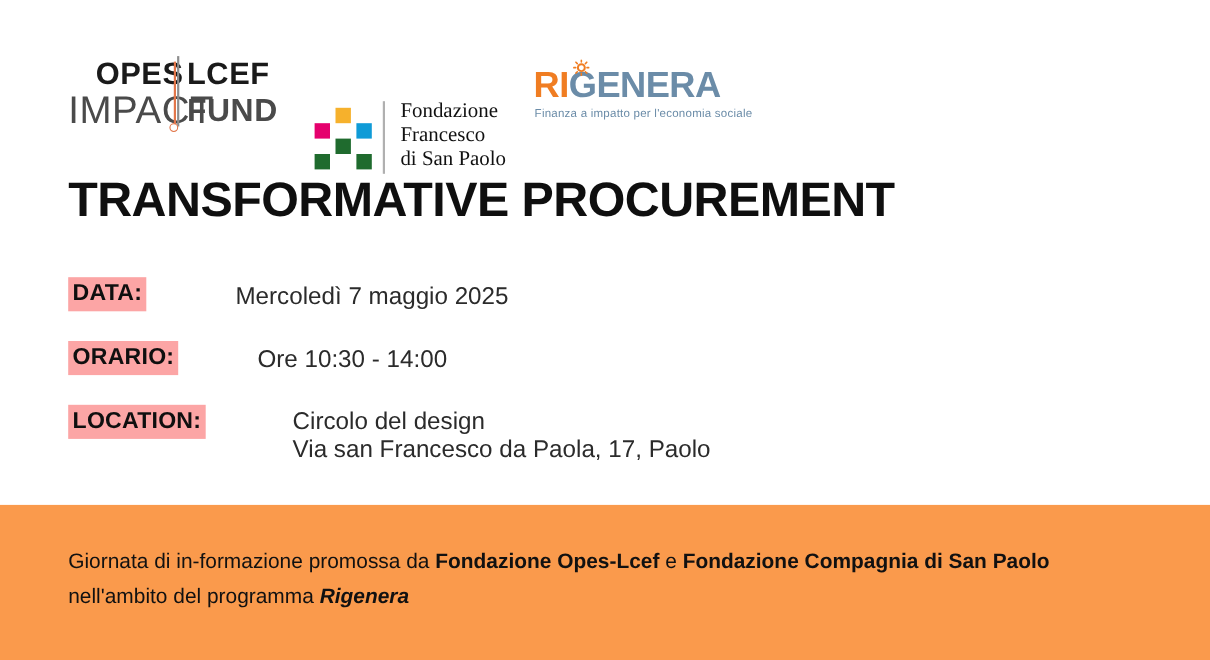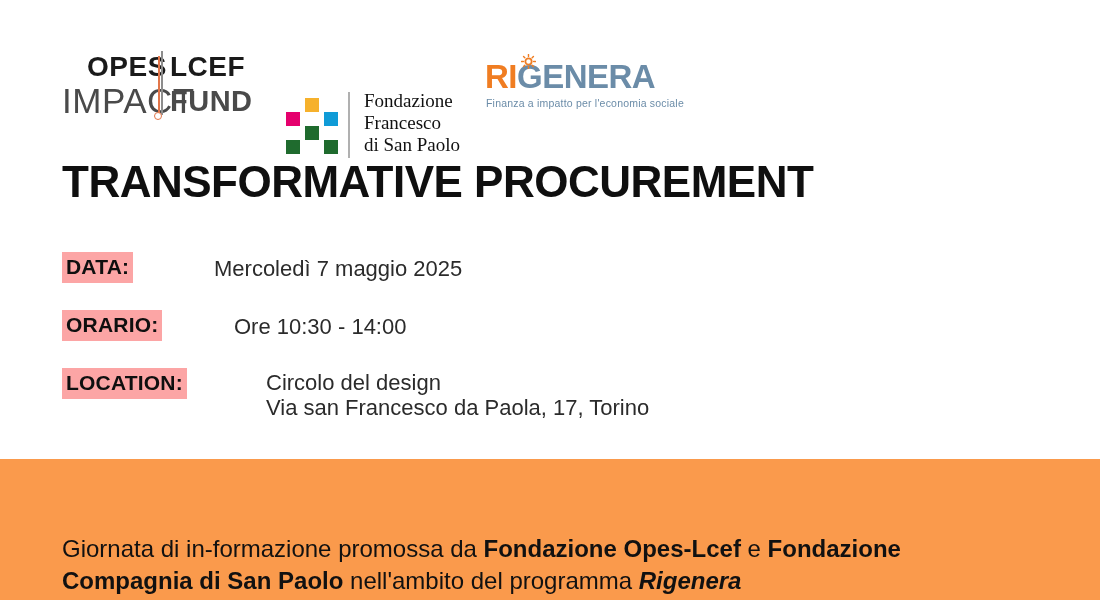--- a/index.html
+++ b/index.html
@@ -234,24 +234,23 @@
     top: 459px;
     width: 1100px;
     height: 141px;
     background: #fa9a4c;
   }
   .footer-text {
     position: absolute;
     left: 62px;
     top: 36px;
     width: 960px;
-    font-size: 24px;
+    font-size: 19px;
     line-height: 32px;
     color: #111111;
-    margin-top: 38px;
   }
   .footer-text b { font-weight: bold; }
   .footer-text i { font-style: italic; font-weight: bold; }
 </style>
 </head>
 <body>
 
 <div class="logo-bar">
 
   <div class="opes-logo">
@@ -316,21 +315,21 @@
 
   <div class="detail-row">
     <span class="detail-label">ORARIO:</span>
     <span class="detail-value v-orario">Ore 10:30 - 14:00</span>
   </div>
 
   <div class="detail-row loc">
     <span class="detail-label">LOCATION:</span>
     <span class="detail-value v-loc">
       <span style="display:block">Circolo del design</span>
-      <span style="display:block">Via san Francesco da Paola, 17, Torino</span>
+      <span style="display:block">Via san Francesco da Paola, 17, Paolo</span>
     </span>
   </div>
 
 </div>
 
 <div class="footer-band">
   <div class="footer-text"><span>Giornata di in-formazione promossa da </span><b>Fondazione Opes-Lcef</b><span> e </span><b>Fondazione Compagnia di San Paolo</b><span> nell'ambito del programma </span><i>Rigenera</i></div>
 </div>
 
 </body></html>

